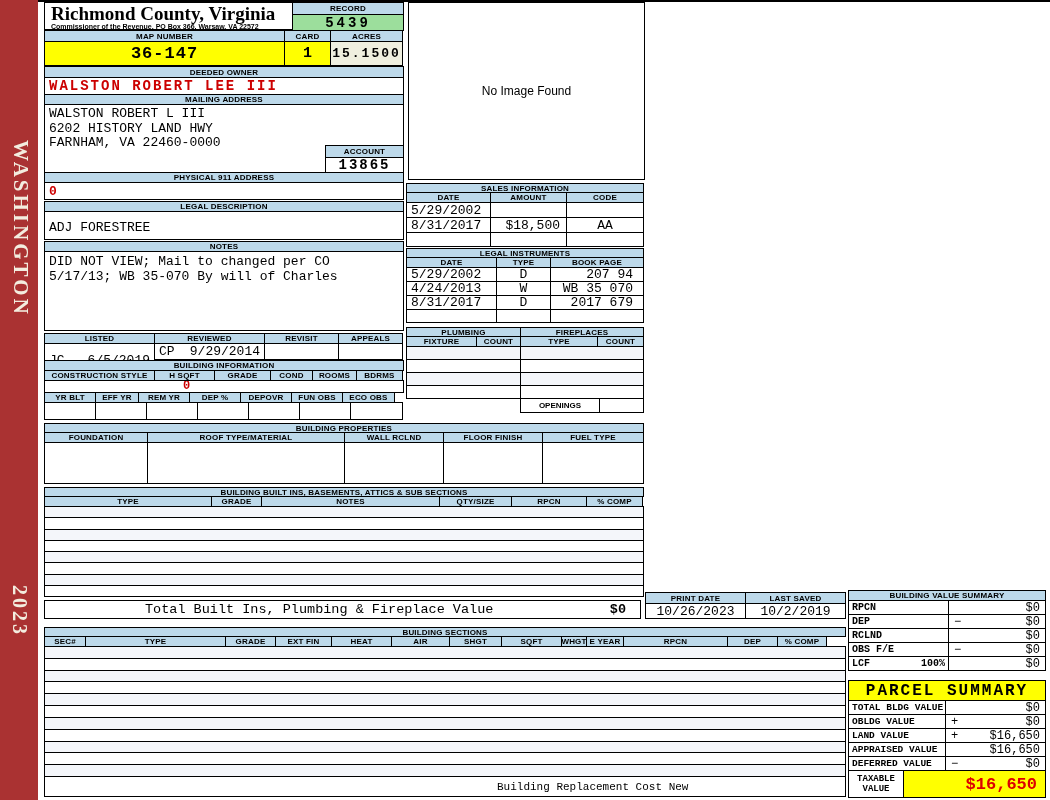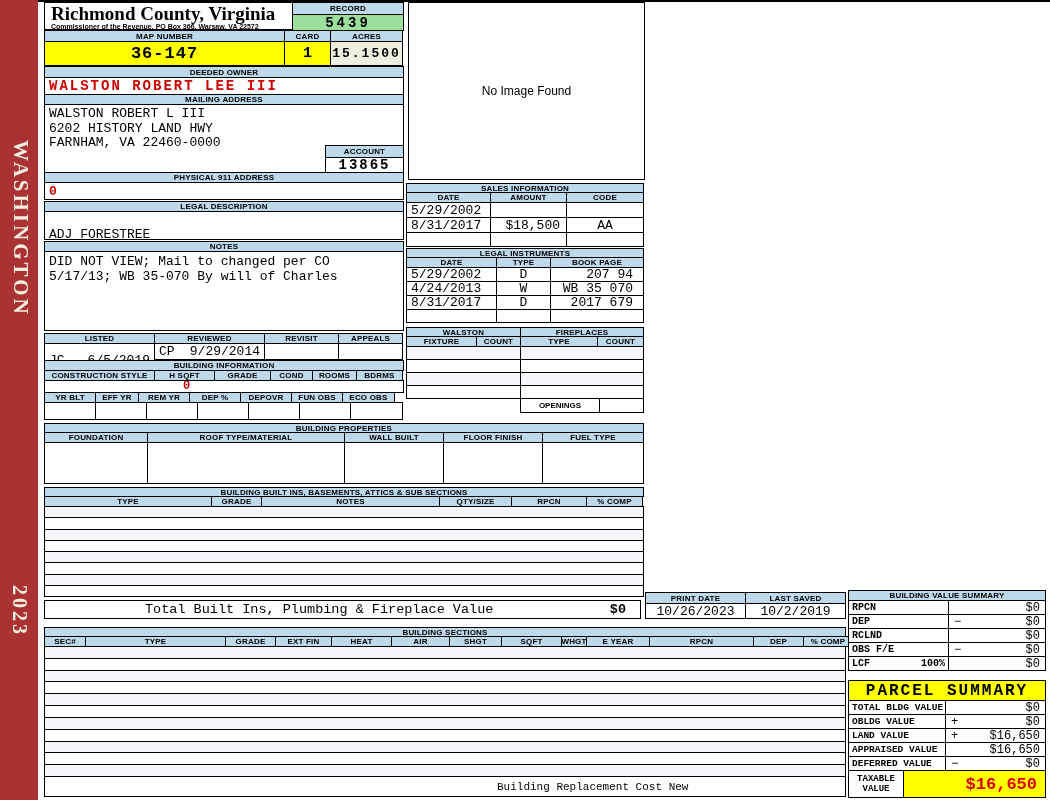--- a/index.html
+++ b/index.html
@@ -87,21 +87,21 @@
   </div>
 </div>
 
 <div class="abs stack" style="left:44px;top:172px;width:360px;height:29px">
   <div class="hdr" style="height:11px">PHYSICAL 911 ADDRESS</div>
   <div class="c red bold p4" style="height:18px">0</div>
 </div>
 
 <div class="abs stack" style="left:44px;top:201px;width:360px;height:40px">
   <div class="hdr" style="height:11px">LEGAL DESCRIPTION</div>
-  <div class="c p4" style="height:29px;align-items:flex-start;padding-top:15px">ADJ FORESTREE</div>
+  <div class="c p4" style="height:29px;align-items:flex-start;padding-top:8px">ADJ FORESTREE</div>
 </div>
 
 <div class="abs stack" style="left:44px;top:241px;width:360px;height:91px">
   <div class="hdr" style="height:11px">NOTES</div>
   <div class="c" style="height:80px;display:block;padding-top:2px">
     <div class="note-line">DID NOT VIEW; Mail to changed per CO</div>
     <div class="note-line">5/17/13; WB 35-070 By will of Charles</div>
   </div>
 </div>
 
@@ -208,21 +208,21 @@
     <div class="c tr" style="width:94px;padding-right:10px">2017 679</div>
   </div>
   <div class="r" style="height:14px">
     <div class="c p4" style="width:91px"></div>
     <div class="c tc" style="width:55px"></div>
     <div class="c tr" style="width:94px;padding-right:10px"></div>
   </div>
 </div>
 
 <div class="abs stack" style="left:406px;top:327px;width:115px;height:72px">
-  <div class="hdr" style="height:10px">WALSTON</div>
+  <div class="hdr" style="height:10px">PLUMBING</div>
   <div class="r" style="height:11px">
     <div class="hdr" style="width:71px">FIXTURE</div>
     <div class="hdr" style="width:45px">COUNT</div>
   </div>
   <div class="erows" style="height:53px">
       <div class="erow"></div>
       <div class="erow"></div>
       <div class="erow"></div>
       <div class="erow"></div>
     </div>
@@ -244,21 +244,21 @@
     <div class="c tc" style="width:80px;font:bold 8px 'Liberation Sans',sans-serif">OPENINGS</div>
     <div class="c" style="width:45px"></div>
   </div>
 </div>
 
 <div class="abs stack" style="left:44px;top:423px;width:600px;height:62px">
   <div class="hdr" style="height:10px">BUILDING PROPERTIES</div>
   <div class="r" style="height:11px">
     <div class="hdr" style="width:104px">FOUNDATION</div>
     <div class="hdr" style="width:198px">ROOF TYPE/MATERIAL</div>
-    <div class="hdr" style="width:100px">WALL BUILT</div>
+    <div class="hdr" style="width:100px">WALL RCLND</div>
     <div class="hdr" style="width:100px">FLOOR FINISH</div>
     <div class="hdr" style="width:102px">FUEL TYPE</div>
   </div>
   <div class="r" style="height:42px">
     <div class="c" style="width:104px"></div>
     <div class="c" style="width:198px"></div>
     <div class="c" style="width:100px"></div>
     <div class="c" style="width:100px"></div>
     <div class="c" style="width:102px"></div>
   </div>
@@ -307,21 +307,21 @@
   <div class="r" style="height:11px">
     <div class="hdr" style="width:42px">SEC#</div>
     <div class="hdr" style="width:141px">TYPE</div>
     <div class="hdr" style="width:51px">GRADE</div>
     <div class="hdr" style="width:57px">EXT FIN</div>
     <div class="hdr" style="width:61px">HEAT</div>
     <div class="hdr" style="width:59px">AIR</div>
     <div class="hdr" style="width:53px">SHGT</div>
     <div class="hdr" style="width:61px">SQFT</div>
     <div class="hdr" style="width:26px">WHGT</div>
-    <div class="hdr" style="width:64px">E YEAR</div>
+    <div class="hdr" style="width:38px">E YEAR</div>
     <div class="hdr" style="width:105px">RPCN</div>
     <div class="hdr" style="width:51px">DEP</div>
     <div class="hdr" style="width:50px">% COMP</div>
   </div>
   <div class="erows" style="height:131px">
       <div class="erow"></div>
       <div class="erow"></div>
       <div class="erow"></div>
       <div class="erow"></div>
       <div class="erow"></div>

